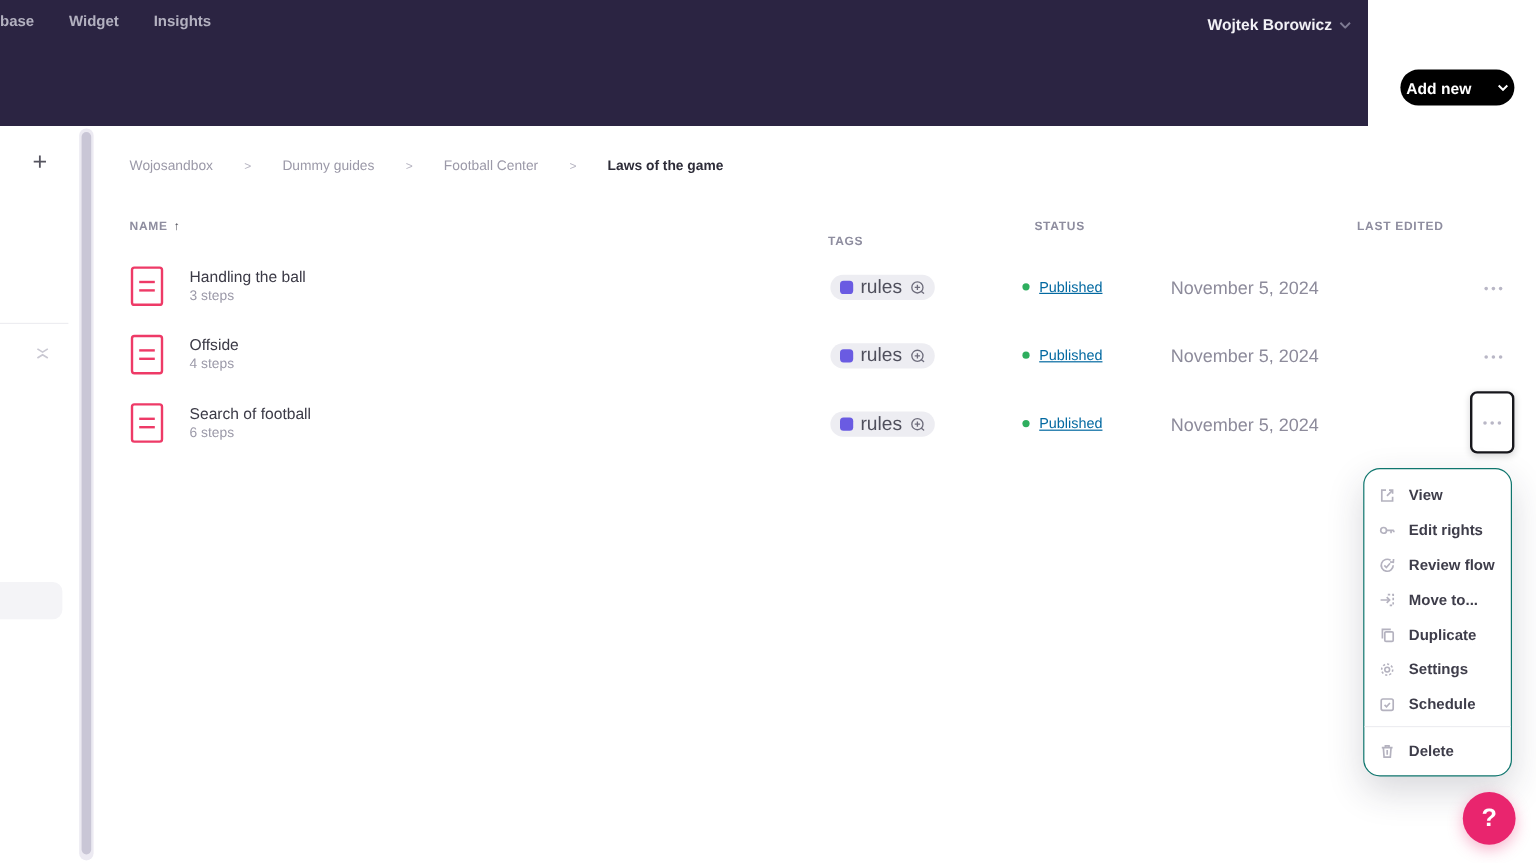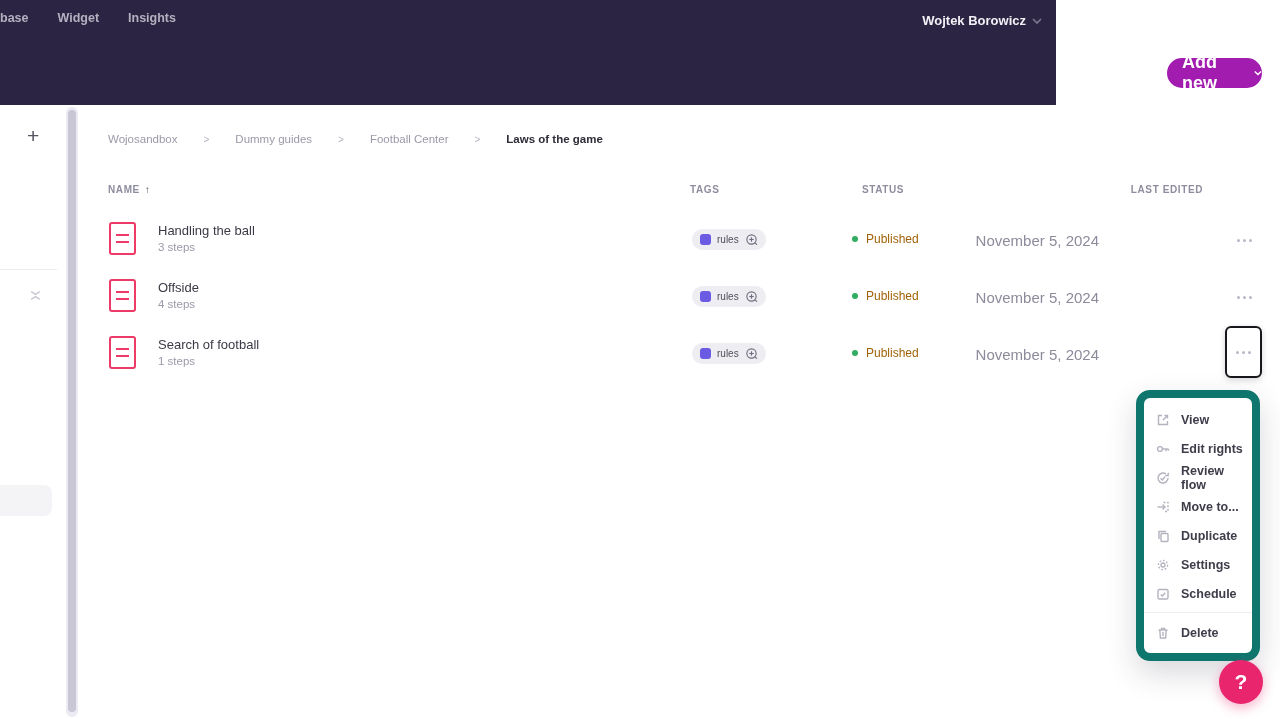--- a/index.html
+++ b/index.html
@@ -1,33 +1,33 @@
 <!DOCTYPE html>
 <html><head>
 <meta charset="utf-8">
 <style>
   * { margin:0; padding:0; box-sizing:border-box; }
   html,body { width:1280px; height:719px; overflow:hidden; background:#fff;
     font-family:"Liberation Sans", sans-serif; }
 
   
-  .topbar { position:absolute; left:0; top:0; width:1056px; height:105px; background:#2b2442; }
+  .topbar { position:absolute; left:0; top:0; width:1140px; height:105px; background:#2b2442; }
   .topnav { position:absolute; left:0; top:11px; display:flex; gap:29px; }
   .topnav .nav-item { font-size:12.5px; font-weight:700; color:#b3b1c0; cursor:pointer; }
   .user { position:absolute; right:14px; top:13px; display:flex; align-items:center; gap:6px;
     color:#f2f1f6; font-size:13px; font-weight:700; cursor:pointer; }
   .user svg { color:#7d7a92; }
   .searchbox { position:absolute; left:890px; top:59px; width:257px; height:29px;
     background:#403a55; border-radius:15px; display:flex; align-items:center; padding-left:13px; gap:9px; }
   .searchbox svg { color:#9d9ab0; flex:none; }
   .searchbox input { background:transparent; border:none; outline:none; color:#d6d3e2;
     font-size:12.5px; width:200px; font-family:inherit; }
   .searchbox input::placeholder { color:#918da6; }
   .addnew { position:absolute; left:1167px; top:58px; width:95px; height:30px; border-radius:15px;
-    background:#a21caf; border:none; color:#fff; font-size:18px; font-weight:700;
+    background:#000000; border:none; color:#fff; font-size:13px; font-weight:700;
     display:flex; align-items:center; justify-content:center; gap:22px; cursor:pointer; font-family:inherit; }
 
   
   .sidebar { position:absolute; left:0; top:105px; width:88px; height:614px; background:#fff; }
   .sb-plus { position:absolute; left:27px; top:19px; font-size:21px; font-weight:400; color:#55545f; cursor:pointer; }
   .sb-divider { position:absolute; left:0; top:164px; width:57px; border-top:1px solid #ededf1; }
   .sb-collapse { position:absolute; left:29px; top:183px; color:#c9c8d2; cursor:pointer; }
   .sb-highlight { position:absolute; left:-10px; top:380px; width:62px; height:31px;
     border-radius:8px; background:#f4f4f7; }
   .sb-track { position:absolute; left:66px; top:2px; width:12px; height:610px;
@@ -40,52 +40,52 @@
     gap:26px; font-size:11.5px; color:#9b99a8; }
   .breadcrumb .crumb { cursor:pointer; }
   .breadcrumb .sep { color:#b5b3c0; font-size:10px; }
   .breadcrumb .current { color:#2d2c38; font-weight:700; }
 
   
   .thead { position:absolute; top:184px; left:0; width:1280px; font-size:10px; font-weight:700;
     letter-spacing:.6px; color:#8e8d9f; }
   .th-name { position:absolute; left:108px; display:flex; gap:5px; align-items:center; cursor:pointer; }
   .th-name .arrow { color:#45444f; font-size:10px; }
-  .th-tags { position:absolute; left:690px; }
+  .th-tags { position:absolute; left:690px;margin-top:12px; }
   .th-status { position:absolute; left:862px; }
   .th-edited { position:absolute; right:77px; }
 
   .rows { position:absolute; top:211px; left:0; width:1176px; }
   .g-row { position:relative; height:57px; cursor:pointer; }
   .doc-icon { position:absolute; left:109px; top:11px; width:27px; height:33px;
     border:2px solid #ee3a67; border-radius:3px; }
   .doc-icon i { position:absolute; left:5px; width:13px; height:2px; background:#ee3a67; display:block; }
   .doc-icon i.l1 { top:10px; } .doc-icon i.l2 { top:17px; }
   .g-title { position:absolute; left:158px; top:12px; font-size:13px; color:#3b3a46; }
   .g-steps { position:absolute; left:158px; top:30px; font-size:11.5px; color:#9b99a8; }
   .tagpill { position:absolute; left:692px; top:18px; height:21px; border-radius:11px;
     background:#ededf2; display:flex; align-items:center; gap:6px; padding:0 8px; cursor:pointer; }
   .tagpill .sq { width:11px; height:11px; border-radius:3px; background:#6a5be2; }
-  .tagpill .tlabel { font-size:10px; color:#4f4f5c; }
+  .tagpill .tlabel { font-size:16px; color:#4f4f5c; }
   .tagpill svg { color:#6e6d7c; }
   .status { position:absolute; left:852px; top:21px; display:flex; align-items:center; gap:8px; }
   .status .dot { width:6px; height:6px; border-radius:50%; background:#2eae5e; }
-  .status .stext { font-size:12px; color:#a16207; }
+  .status .stext { font-size:12px; color:#0369a1;text-decoration:underline; }
   .g-date { position:absolute; right:77px; top:21px; font-size:15px; color:#8d8b9b; }
   .more { position:absolute; left:1233px; top:24px; display:flex; gap:3px; cursor:pointer; padding:4px; }
   .more b { width:3px; height:3px; border-radius:50%; background:#b9b7c6; display:block; }
   .more-frame { position:absolute; left:1225px; top:1px; width:37px; height:52px;
     border:2.5px solid #17171c; border-radius:6px; background:#fff;
     display:flex; align-items:center; justify-content:center; gap:3px; cursor:pointer;
     box-shadow:0 2px 6px rgba(20,20,30,.18); }
   .more-frame b { width:3px; height:3px; border-radius:50%; background:#b9b7c6; display:block; }
 
   
   .menu { position:absolute; left:1136px; top:390px; width:124px; background:#fff;
-    border:8px solid #0f766e; border-radius:14px; padding:7px 0 6px;
+    border:1px solid #0f766e; border-radius:14px; padding:7px 0 6px;
     box-shadow:0 12px 30px rgba(40,40,60,.18); }
   .menu-item { height:29px; display:flex; align-items:center; gap:11px; padding-left:12px; cursor:pointer; }
   .menu-item svg { color:#b4b2bf; flex:none; }
   .menu-item span { font-size:12.5px; font-weight:600; color:#3e3d4a; }
   .menu-divider { margin:4px 0 5px; border-top:1px solid #ededf1; }
 
   
   .helpbtn { position:absolute; left:1219px; top:660px; width:44px; height:44px; border-radius:50%;
     background:#e9256e; border:none; color:#fff; font-size:21px; font-weight:700;
     display:flex; align-items:center; justify-content:center; cursor:pointer;
@@ -210,21 +210,21 @@
         <b></b>
       </div>
   </div>
 
   <div class="g-row">
     <div class="doc-icon">
         <i class="l1"></i>
         <i class="l2"></i>
       </div>
     <div class="g-title">Search of football</div>
-    <div class="g-steps">1 steps</div>
+    <div class="g-steps">6 steps</div>
     <div class="tagpill">
       <span class="sq"></span>
       <span class="tlabel">rules</span>
       <svg width="13" height="13" viewBox="0 0 14 14">
           <circle cx="7" cy="7" r="5" fill="none" stroke="currentColor" stroke-width="1.2"></circle>
           <line x1="7" y1="4.6" x2="7" y2="9.4" stroke="currentColor" stroke-width="1.2"></line>
           <line x1="4.6" y1="7" x2="9.4" y2="7" stroke="currentColor" stroke-width="1.2"></line>
           <line x1="10.6" y1="10.6" x2="12.6" y2="12.2" stroke="currentColor" stroke-width="1.2" stroke-linecap="round"></line>
         </svg>
     </div>

